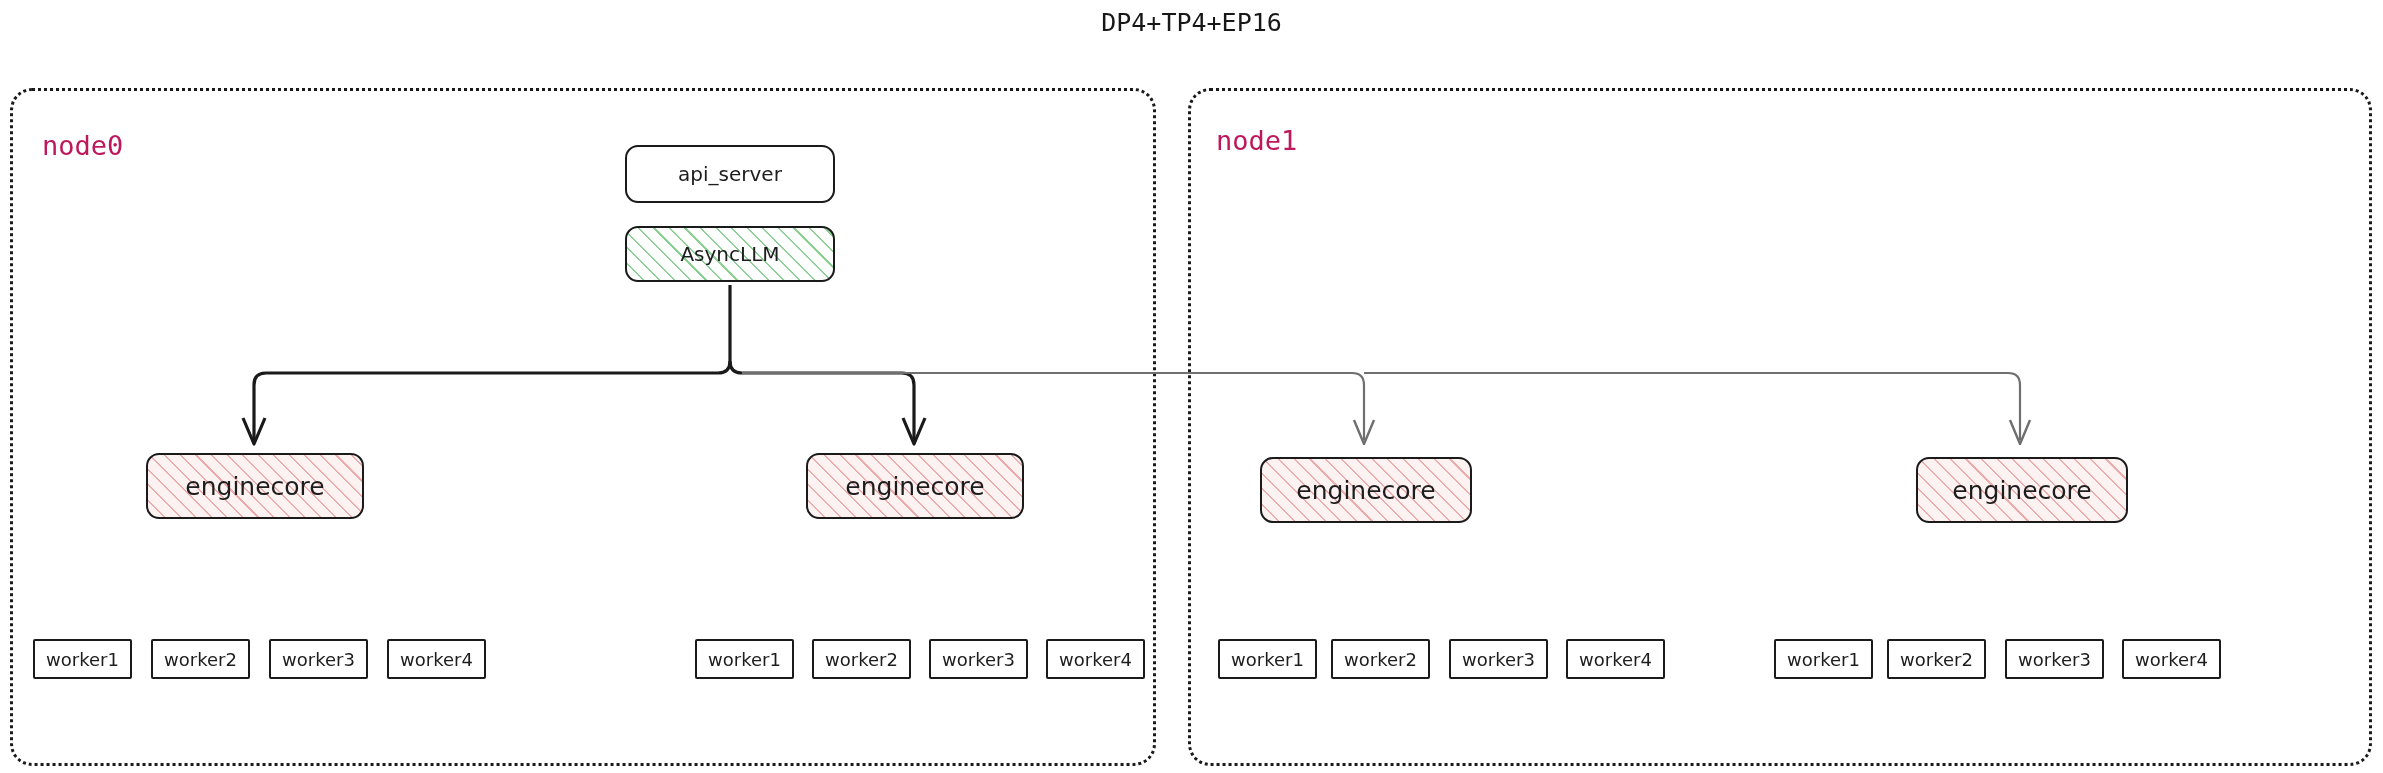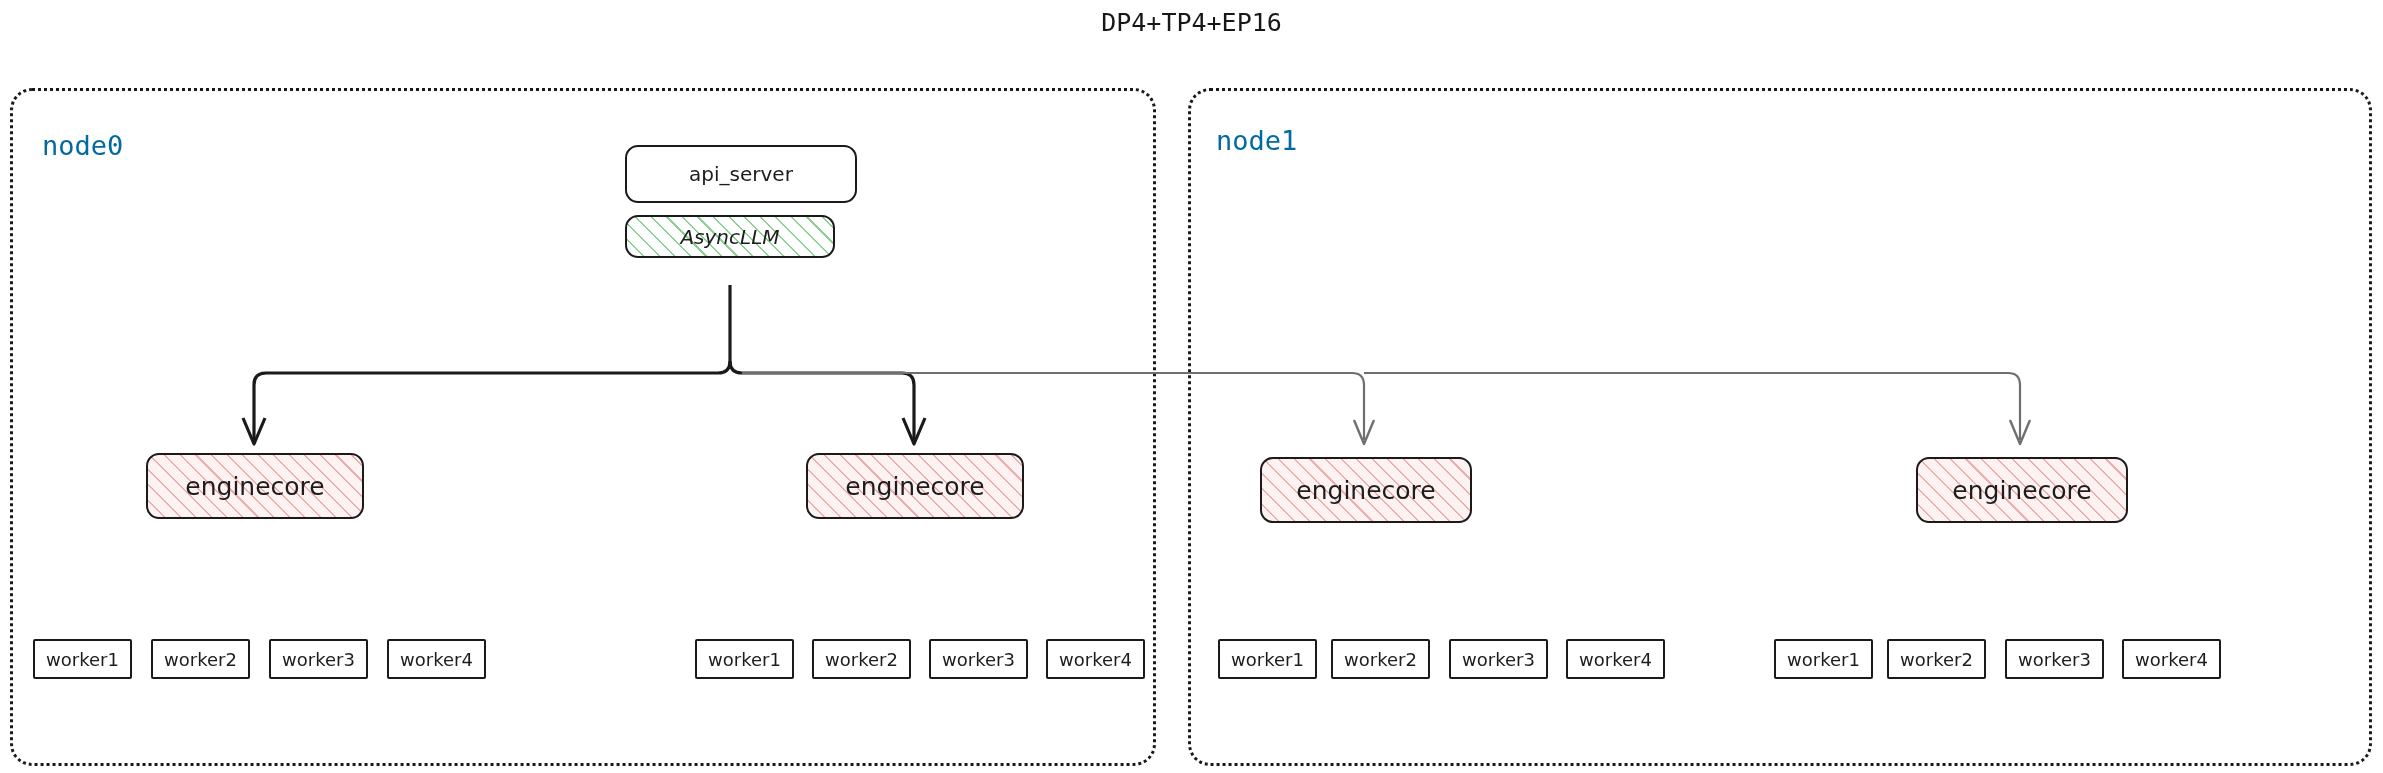--- a/index.html
+++ b/index.html
@@ -11,21 +11,21 @@
   .edges{position:absolute;left:0;top:0;width:2383px;height:773px;pointer-events:none;}
 
   .title{position:absolute;top:8px;left:0;width:2383px;text-align:center;
          font-family:"DejaVu Sans Mono","Liberation Mono",monospace;
          font-size:25px;color:#171717;letter-spacing:0px;}
 
   .node-box{position:absolute;border:3px dotted #1a1a1a;border-radius:22px;
             box-sizing:border-box;background:transparent;}
 
   .node-label{position:absolute;font-family:"DejaVu Sans Mono","Liberation Mono",monospace;
-              font-size:27px;color:#0369a1;}
+              font-size:27px;color:#be185d;}
 
   .box{position:absolute;box-sizing:border-box;border:2.5px solid #1a1a1a;
        display:flex;align-items:center;justify-content:center;
        color:#1d1d1d;background:#ffffff;}
 
   .rnd-lg{border-radius:13px;}
   .rnd-sm{border-radius:2px;}
 
   .b-api{font-size:20px;}
   .b-async{font-size:20px;
@@ -65,23 +65,23 @@
       <path d="M742,373 L1352,373 Q1364,373 1364,385 L1364,440" stroke="#6f6f6f" stroke-width="2.2"></path>
       <path d="M1364,373 L2008,373 Q2020,373 2020,385 L2020,440" stroke="#6f6f6f" stroke-width="2.2"></path>
 
       <path d="M243,418 L254,444 L265,418" stroke="#1a1a1a" stroke-width="3.2"></path>
       <path d="M903,418 L914,444 L925,418" stroke="#1a1a1a" stroke-width="3.2"></path>
       <path d="M1354,420 L1364,444 L1374,420" stroke="#6f6f6f" stroke-width="2.4"></path>
       <path d="M2010,420 L2020,444 L2030,420" stroke="#6f6f6f" stroke-width="2.4"></path>
     </g>
   </svg>
 
-  <div class="box rnd-lg b-api" style="left:625px;top:145px;width:232px;height:58px;">api_server</div>
+  <div class="box rnd-lg b-api" style="left:625px;top:145px;width:210px;height:58px;">api_server</div>
 
-  <div class="box rnd-lg b-async" style="left:625px;top:215px;width:210px;height:43px;font-style:italic;">AsyncLLM</div>
+  <div class="box rnd-lg b-async" style="left:625px;top:226px;width:210px;height:56px;">AsyncLLM</div>
 
   <div class="box rnd-lg b-engine" style="left:146px;top:453px;width:218px;height:66px;">enginecore</div>
   <div class="box rnd-lg b-engine" style="left:806px;top:453px;width:218px;height:66px;">enginecore</div>
 
   <div class="box rnd-lg b-engine" style="left:1260px;top:457px;width:212px;height:66px;">enginecore</div>
   <div class="box rnd-lg b-engine" style="left:1916px;top:457px;width:212px;height:66px;">enginecore</div>
 
   <div class="box rnd-sm b-worker" style="left:33px;top:639px;width:99px;height:40px;">worker1</div>
   <div class="box rnd-sm b-worker" style="left:151px;top:639px;width:99px;height:40px;">worker2</div>
   <div class="box rnd-sm b-worker" style="left:269px;top:639px;width:99px;height:40px;">worker3</div>

